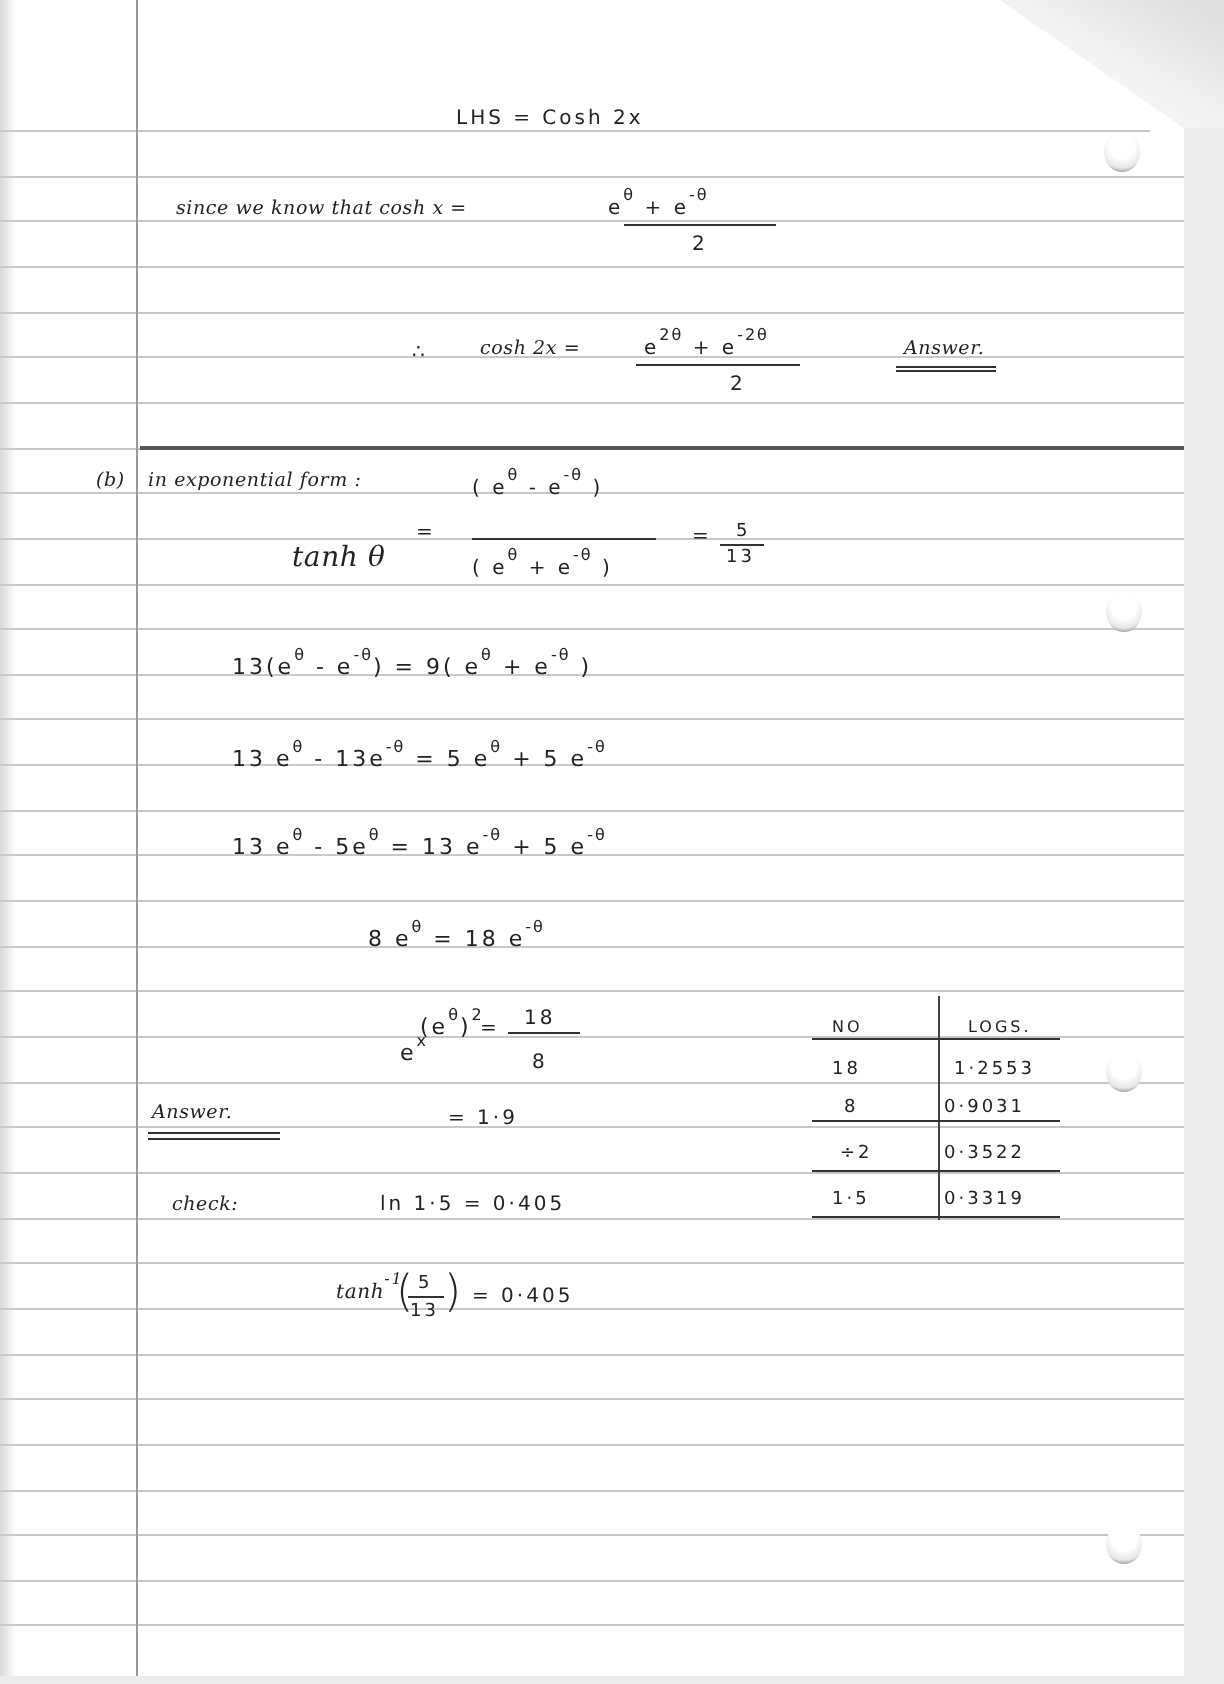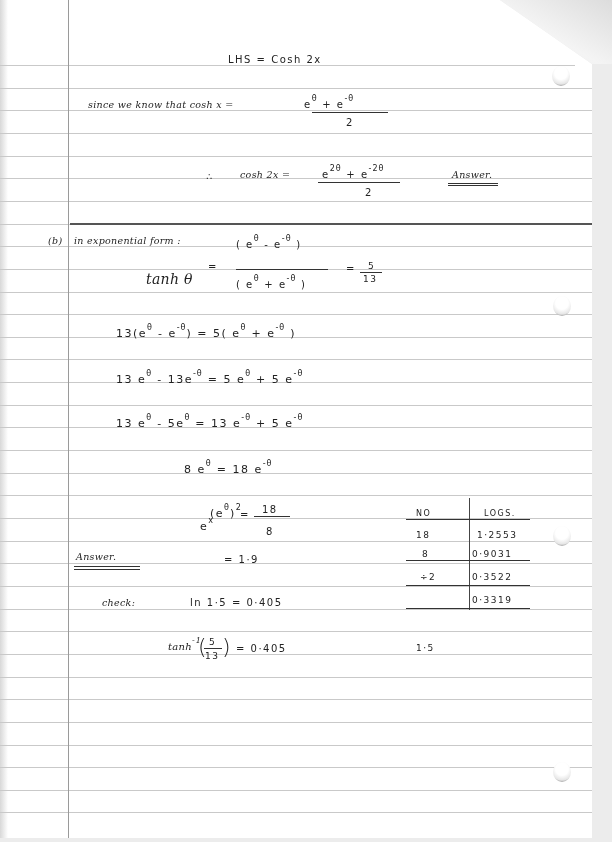--- a/index.html
+++ b/index.html
@@ -131,21 +131,21 @@
 <div class="frac-line" style="left:236px;top:269px;width:92px;"></div>
 <div class="hw" style="left:236px;top:280px;">
   <span>( e</span><span class="sup">θ</span><span> + e</span><span class="sup">-θ</span><span> )</span>
 </div>
 <div class="hw" style="left:346px;top:264px;">=</div>
 <div class="hw" style="left:368px;top:262px;font-size:9px;">5</div>
 <div class="frac-line" style="left:360px;top:272px;width:22px;"></div>
 <div class="hw" style="left:363px;top:275px;font-size:9px;">13</div>
 
 <div class="hw" style="left:116px;top:328px;font-size:11px;">
-  <span>13(e</span><span class="sup">θ</span><span> - e</span><span class="sup">-θ</span><span>)  =  5( e</span><span class="sup">θ</span><span> + e</span><span class="sup">-θ</span><span> )</span>
+  <span>13(e</span><span class="sup">θ</span><span> - e</span><span class="sup">-θ</span><span>)  =  9( e</span><span class="sup">θ</span><span> + e</span><span class="sup">-θ</span><span> )</span>
 </div>
 <div class="hw" style="left:116px;top:374px;font-size:11px;">
   <span>13 e</span><span class="sup">θ</span><span> - 13e</span><span class="sup">-θ</span><span>  =  5 e</span><span class="sup">θ</span><span> + 5 e</span><span class="sup">-θ</span>
 </div>
 <div class="hw" style="left:116px;top:418px;font-size:11px;">
   <span>13 e</span><span class="sup">θ</span><span> - 5e</span><span class="sup">θ</span><span>  =  13 e</span><span class="sup">-θ</span><span> + 5 e</span><span class="sup">-θ</span>
 </div>
 <div class="hw" style="left:184px;top:464px;font-size:11px;">
   <span>8 e</span><span class="sup">θ</span><span>  =  18 e</span><span class="sup">-θ</span>
 </div>
@@ -159,21 +159,21 @@
 <div class="hw" style="left:266px;top:527px;">8</div>
 
 <div class="hw script" style="left:76px;top:552px;">Answer.</div>
 <div class="uline" style="left:74px;top:566px;width:66px;"></div>
 <div class="uline" style="left:74px;top:569px;width:66px;"></div>
 <div class="hw" style="left:200px;top:521px;font-size:11px;">
   <span>e</span><span class="sup">x</span>
 </div>
 <div class="hw" style="left:224px;top:555px;">=   1·9</div>
 
-<div class="hw script" style="left:86px;top:598px;margin-left:16px;">check:</div>
+<div class="hw script" style="left:86px;top:598px;">check:</div>
 <div class="hw" style="left:190px;top:598px;text-align:center;">ln 1·5  =   0·405</div>
 
 <div class="hw script" style="left:168px;top:642px;font-size:10px;">
   <span>tanh</span><span class="sup">-1</span>
 </div>
 <div class="hw" style="left:209px;top:638px;font-size:9px;">5</div>
 <div class="frac-line" style="left:204px;top:648px;width:18px;"></div>
 <div class="hw" style="left:205px;top:652px;font-size:9px;">13</div>
 <div class="hw" style="left:198px;top:636px;font-size:22px;font-weight:100;letter-spacing:0;">(</div>
 <div class="hw" style="left:222px;top:636px;font-size:22px;font-weight:100;letter-spacing:0;">)</div>
@@ -189,16 +189,16 @@
   <div class="hw" style="left:477px;top:531px;font-size:9px;">1·2553</div>
 
   <div class="hw" style="left:422px;top:550px;font-size:9px;">8</div>
   <div class="hw" style="left:472px;top:550px;font-size:9px;">0·9031</div>
   <div class="uline" style="left:406px;top:560px;width:124px;"></div>
 
   <div class="hw" style="left:420px;top:573px;font-size:9px;">÷2</div>
   <div class="hw" style="left:472px;top:573px;font-size:9px;">0·3522</div>
   <div class="uline" style="left:406px;top:585px;width:124px;"></div>
 
-  <div class="hw" style="left:416px;top:596px;font-size:9px;margin-top:48px;">1·5</div>
+  <div class="hw" style="left:416px;top:596px;font-size:9px;">1·5</div>
   <div class="hw" style="left:472px;top:596px;font-size:9px;">0·3319</div>
   <div class="uline" style="left:406px;top:608px;width:124px;"></div>
 </div>
 
 </body></html>

